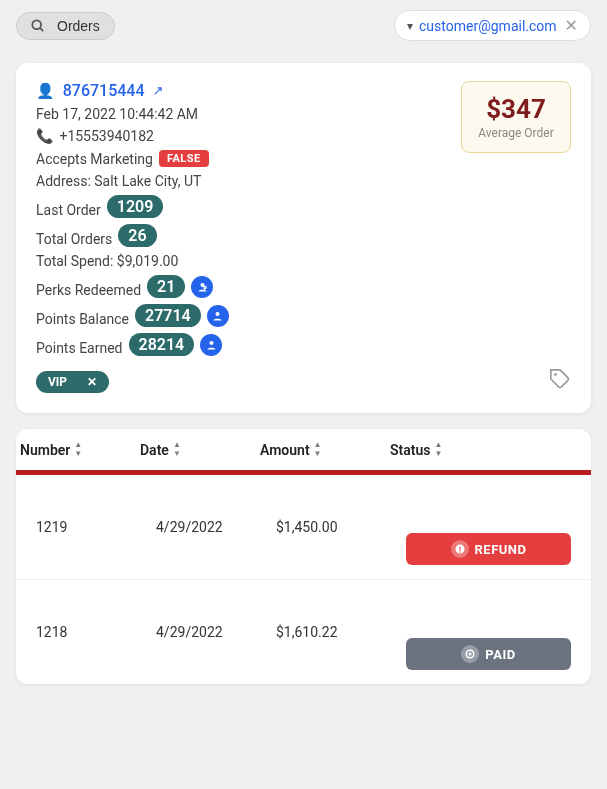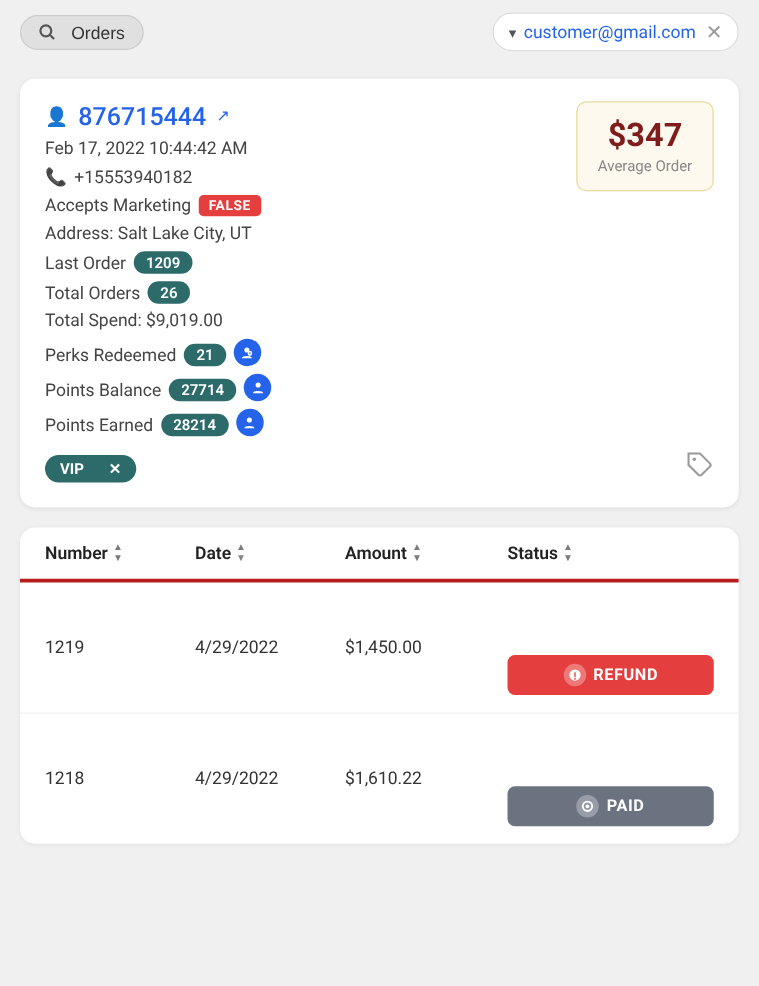--- a/index.html
+++ b/index.html
@@ -72,21 +72,21 @@
       position: relative;
     }
 
     .customer-id-row {
       display: flex;
       align-items: center;
       gap: 8px;
     }
     .customer-id {
       color: #2563eb;
-      font-size: 20px;
+      font-size: 16px;
       font-weight: 500;
     }
     .external-link-icon {
       color: #2563eb;
       font-size: 13px;
     }
 
     .customer-name-row {
       display: flex;
       align-items: center;
@@ -140,21 +140,21 @@
       font-size: 11px;
       font-weight: 700;
       padding: 2px 8px;
       border-radius: 4px;
       letter-spacing: 0.5px;
     }
 
     .badge-teal {
       background: #2d6a6a;
       color: white;
-      font-size: 12px;
+      font-size: 16px;
       font-weight: 600;
       padding: 2px 10px;
       border-radius: 20px;
     }
 
     .icon-circle {
       width: 22px;
       height: 22px;
       border-radius: 50%;
       background: #2563eb;
@@ -199,22 +199,22 @@
     .orders-table {
       background: white;
       border-radius: 12px;
       overflow: hidden;
       box-shadow: 0 1px 4px rgba(0,0,0,0.06);
     }
 
     .table-header {
       display: grid;
       grid-template-columns: 120px 120px 130px 1fr;
-      padding: 12px 20px;
-      border-bottom: 3px solid #b91c1c;
+      padding: 12px 4px;
+      border-bottom: 5px solid #b91c1c;
     }
     .col-header {
       font-size: 14px;
       font-weight: 600;
       color: #222;
       display: flex;
       align-items: center;
       gap: 4px;
     }
     .sort-icon {

